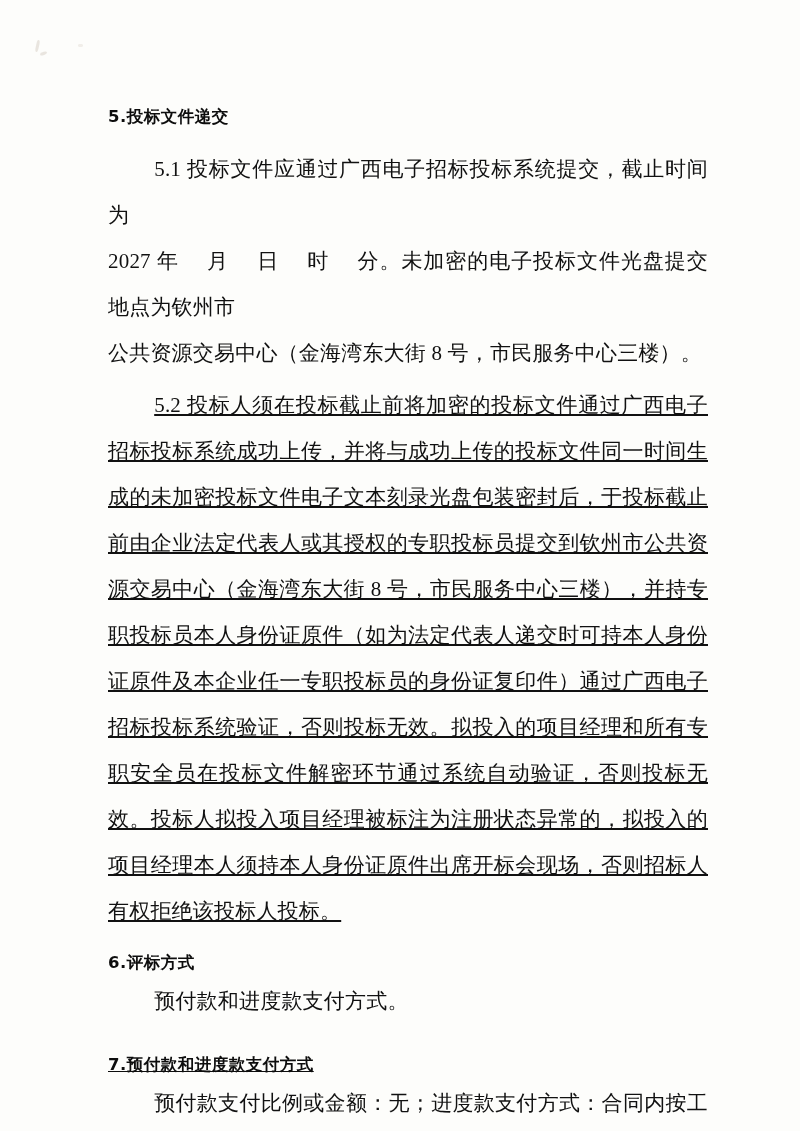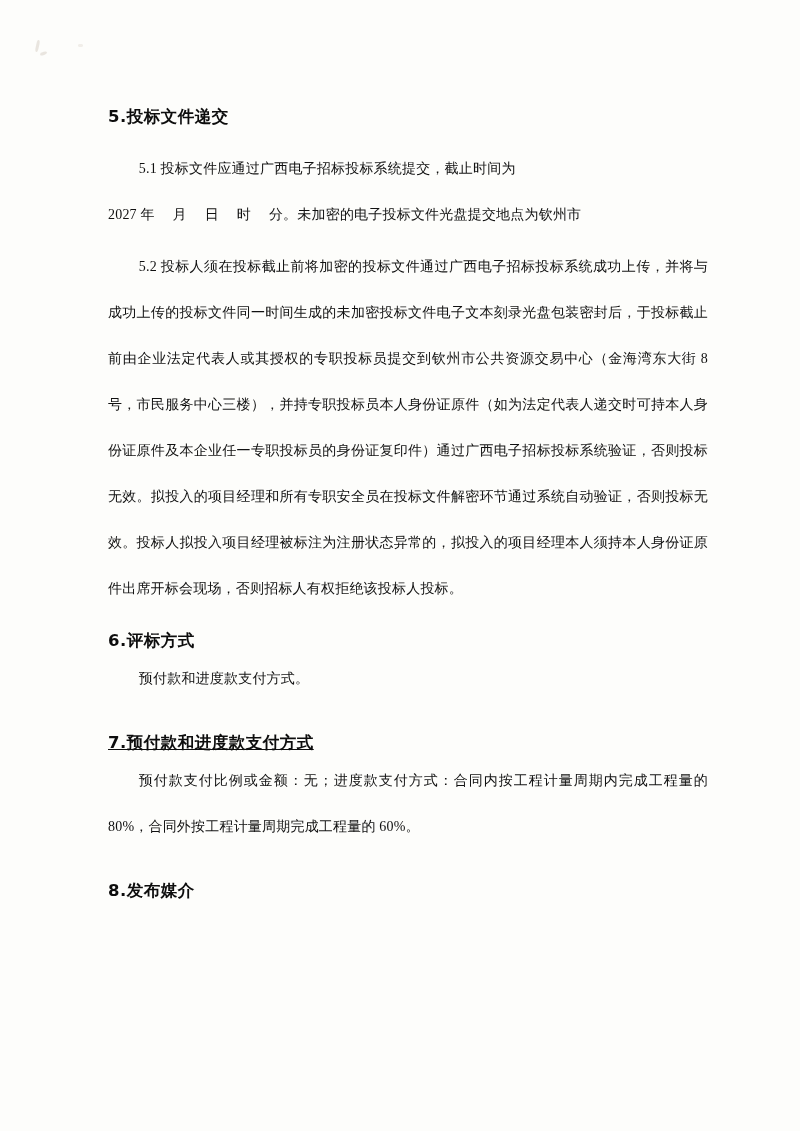--- a/index.html
+++ b/index.html
@@ -48,51 +48,52 @@
     color: #0d0d0d;
     margin: 0;
   }
   .h-5 { margin-top: 0; }
   .h-6 { margin-top: 18px; }
   .h-7 { margin-top: 30px; text-decoration: underline; }
   .h-8 { margin-top: 30px; }
 
   p.para {
     margin: 0;
-    font-size: 14px;
+    font-size: 21px;
     line-height: 46px;
     text-align: justify;
     text-justify: inter-ideograph;
     letter-spacing: 0.2px;
     color: #111111;
   }
   p.indent {
     text-indent: 2.2em;
   }
   .blk-51 { margin-top: 18px; }
-  .blk-52 { margin-top: 6px; }
+  .blk-52 { margin-top: 6px; text-decoration: underline; }
   .blk-6 { margin-top: 4px; }
   .blk-7 { margin-top: 4px; }
 </style>
 </head>
 <body>
 
 <div class="page">
 
   <span class="smudge a"></span>
   <span class="smudge b"></span>
   <span class="smudge c"></span>
 
   <div class="content">
 
     <h2 class="heading h-5">5.投标文件递交</h2>
 
     <div class="blk-51">
       <p class="para indent">5.1 投标文件应通过广西电子招标投标系统提交，截止时间为</p>
       <p class="para">2027 年　  月　  日　 时　  分。未加密的电子投标文件光盘提交地点为钦州市</p>
+      <p class="para">公共资源交易中心（金海湾东大街 8 号，市民服务中心三楼）。</p>
     </div>
 
     <div class="blk-52">
       <p class="para indent">5.2 投标人须在投标截止前将加密的投标文件通过广西电子招标投标系统成功上传，并将与成功上传的投标文件同一时间生成的未加密投标文件电子文本刻录光盘包装密封后，于投标截止前由企业法定代表人或其授权的专职投标员提交到钦州市公共资源交易中心（金海湾东大街 8 号，市民服务中心三楼），并持专职投标员本人身份证原件（如为法定代表人递交时可持本人身份证原件及本企业任一专职投标员的身份证复印件）通过广西电子招标投标系统验证，否则投标无效。拟投入的项目经理和所有专职安全员在投标文件解密环节通过系统自动验证，否则投标无效。投标人拟投入项目经理被标注为注册状态异常的，拟投入的项目经理本人须持本人身份证原件出席开标会现场，否则招标人有权拒绝该投标人投标。</p>
     </div>
 
     <h2 class="heading h-6">6.评标方式</h2>
 
     <div class="blk-6">
       <p class="para indent">预付款和进度款支付方式。</p>

